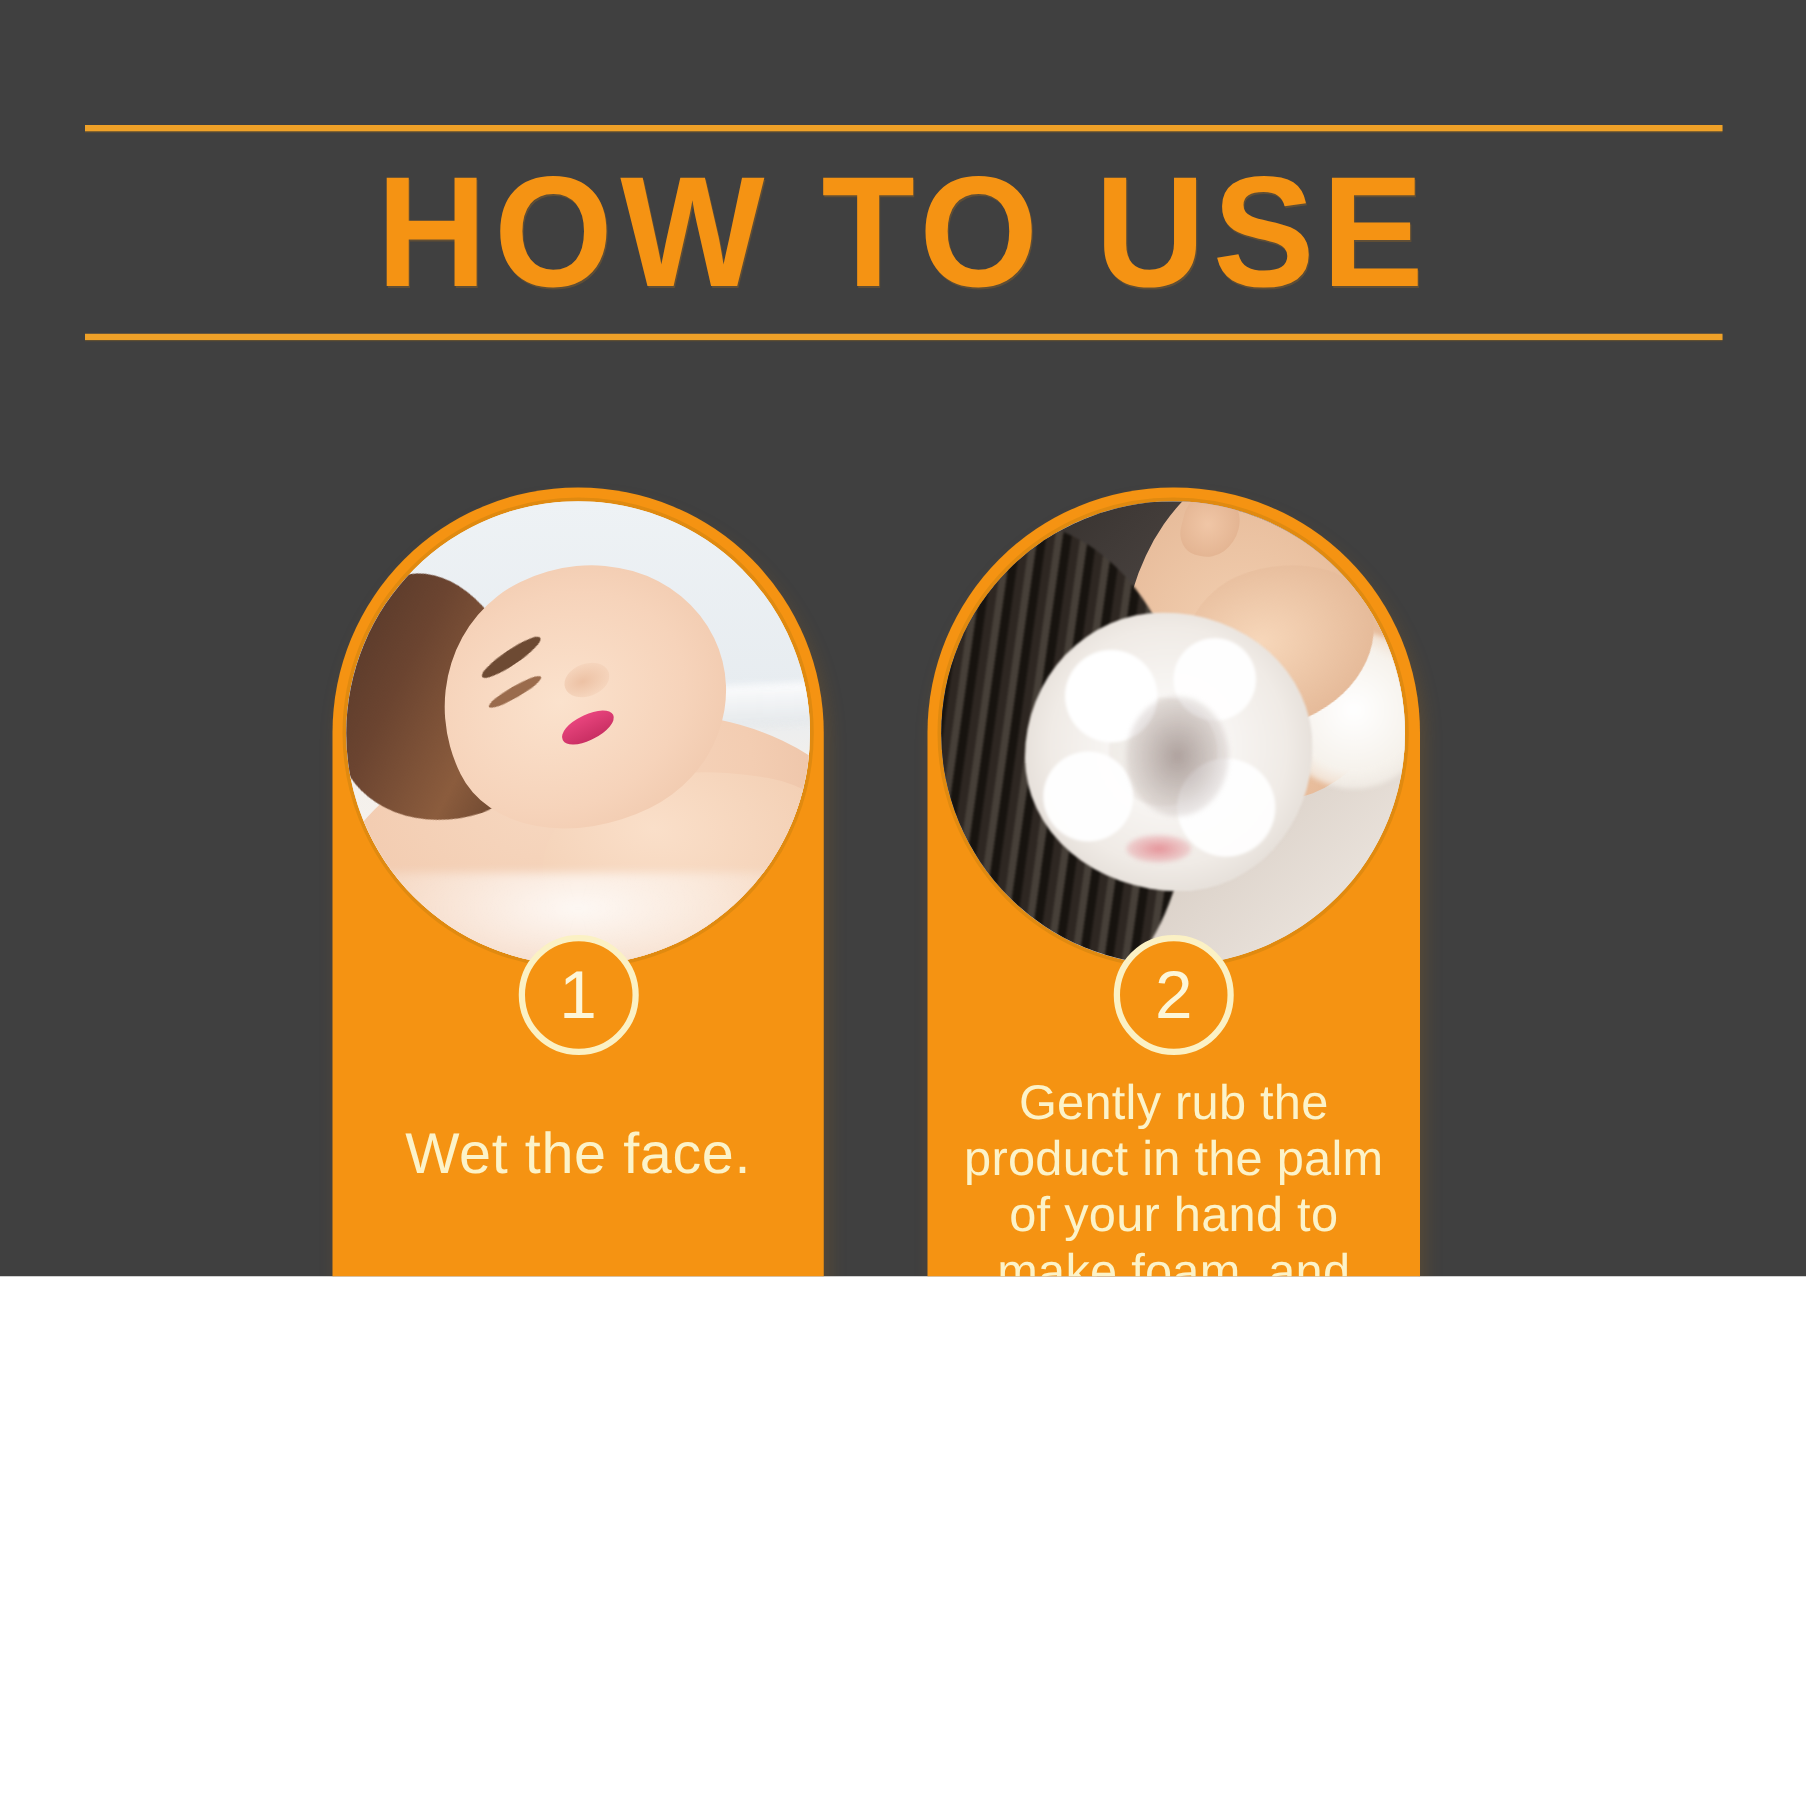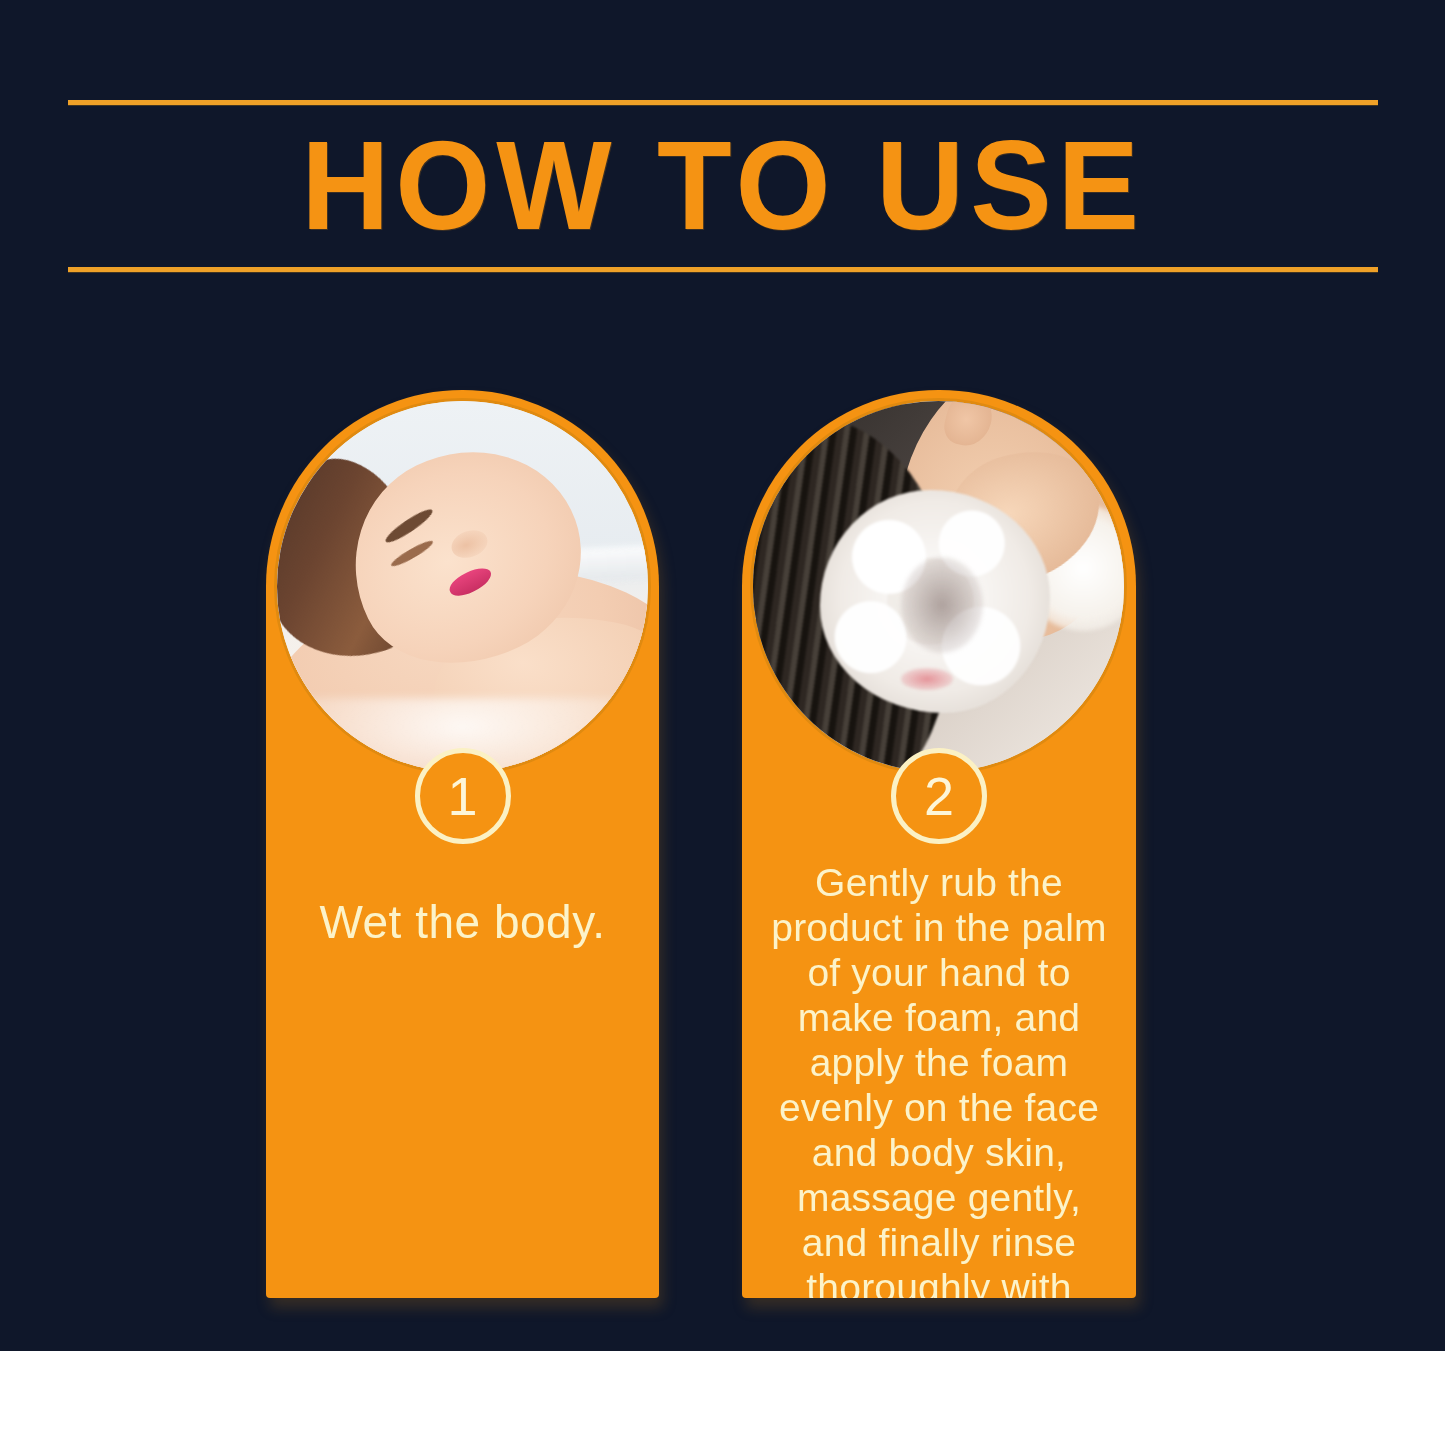--- a/index.html
+++ b/index.html
@@ -9,22 +9,22 @@
   body {
     width: 1445px;
     height: 1445px;
     overflow: hidden;
     font-family: "Liberation Sans", sans-serif;
   }
 
   .poster {
     position: relative;
     width: 1445px;
-    height: 1351px;
-    background: #0f172a;
+    height: 1021px;
+    background: #404040;
     overflow: hidden;
     text-decoration: underline;
   }
 
   
   .title-block {
     position: absolute;
     left: 68px;
     top: 100px;
     width: 1310px;
@@ -323,21 +323,21 @@
       <div class="ph1-shoulder"></div>
       <div class="ph1-hair"></div>
       <div class="ph1-face"></div>
       <div class="ph1-nose"></div>
       <div class="ph1-brow"></div>
       <div class="ph1-eye"></div>
       <div class="ph1-lip"></div>
       <div class="ph1-foam"></div>
     </div>
     <div class="badge">1</div>
-    <div class="caption caption-1">Wet the body.</div>
+    <div class="caption caption-1">Wet the face.</div>
   </div>
 
   <div class="card card-2">
     <div class="photo">
       <div class="ph2-bg"></div>
       <div class="ph2-skin"></div>
       <div class="ph2-ear"></div>
       <div class="ph2-hair"></div>
       <div class="ph2-bright"></div>
       <div class="ph2-hand"></div>

